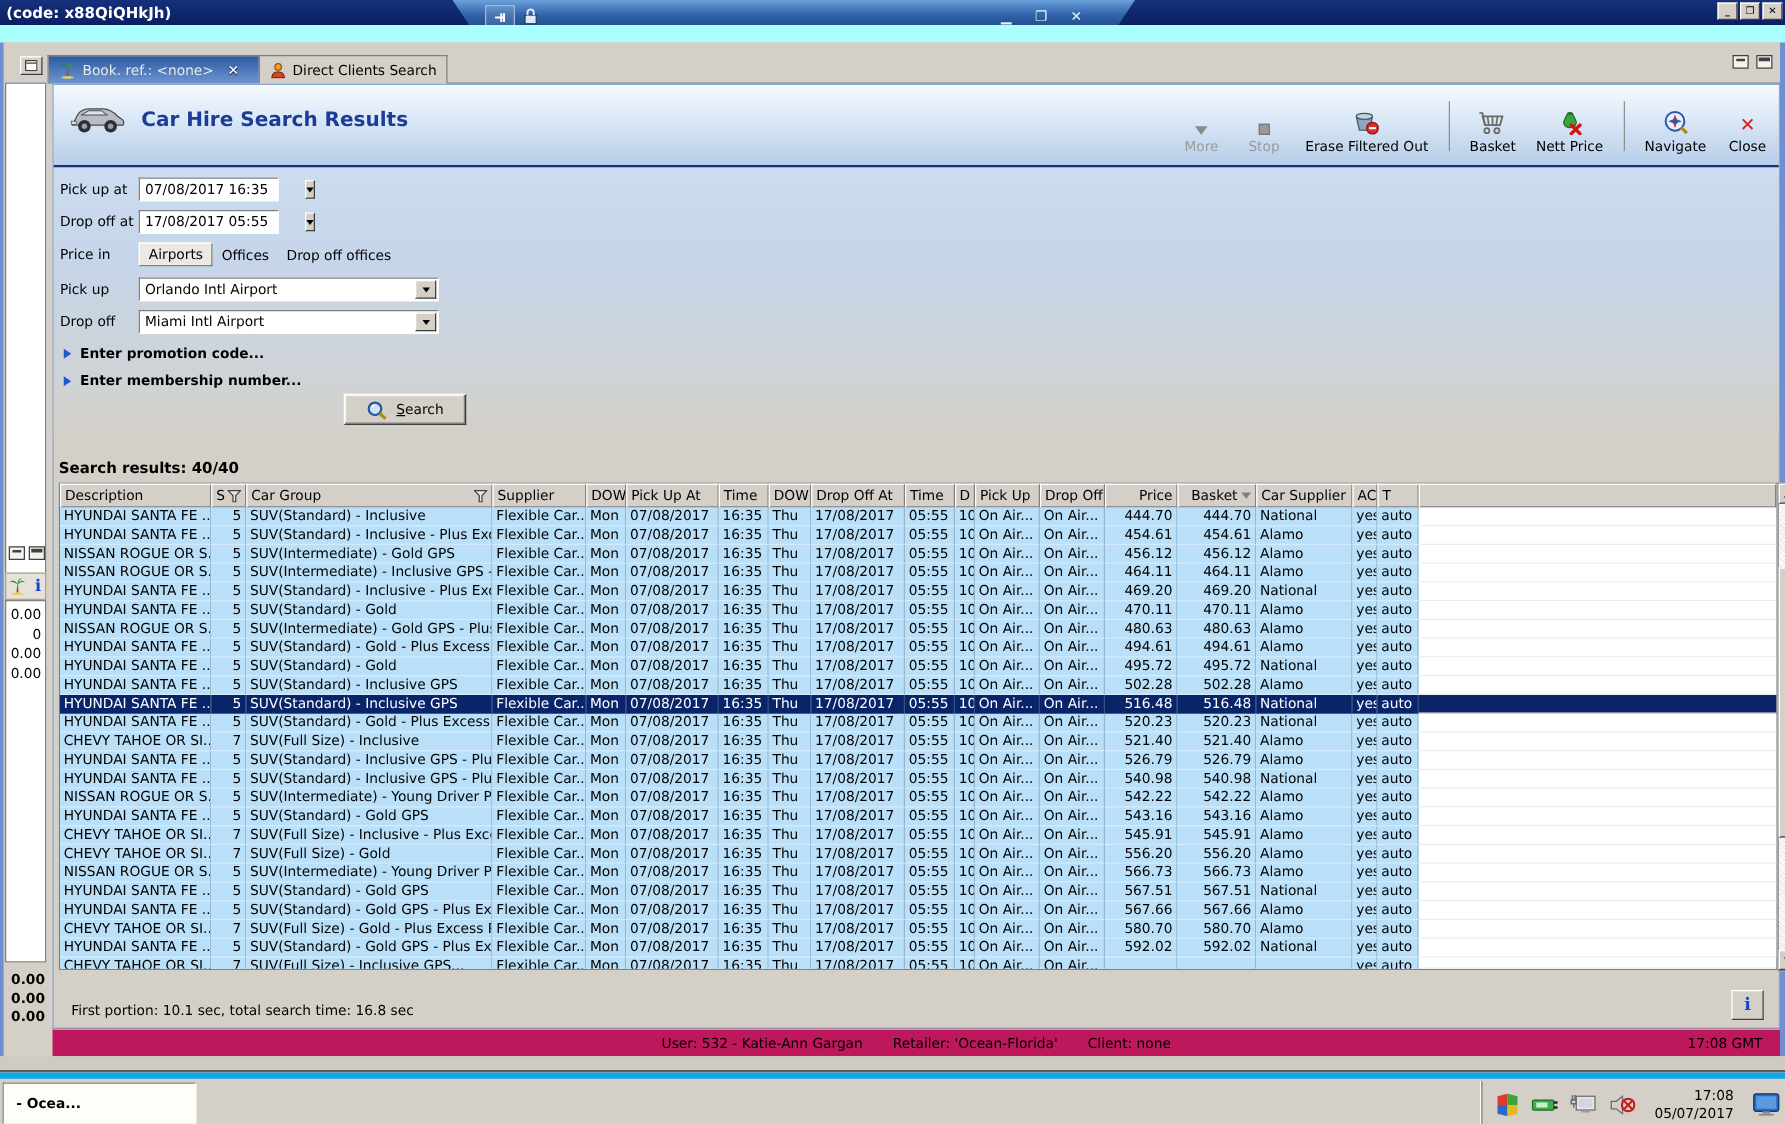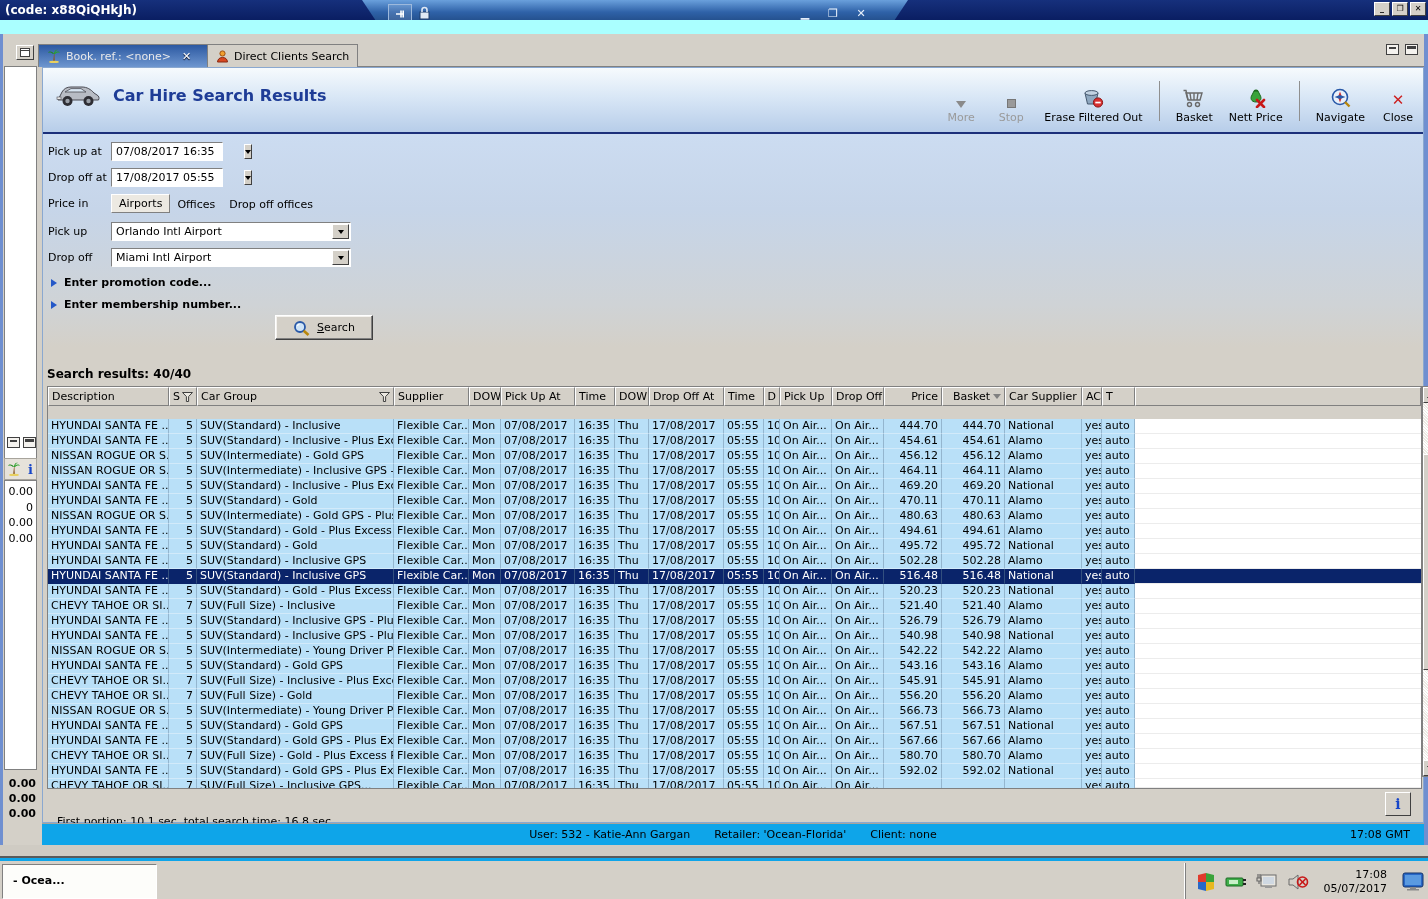--- a/index.html
+++ b/index.html
@@ -93,21 +93,21 @@
   .exp-arrow { width:0; height:0; border-top:4px solid transparent; border-bottom:4px solid transparent; border-left:6px solid #2458c8; }
   .search-btn { position:absolute; left:232px; top:181px; width:98px; height:25px; background:#d4d0c8;
     border:1px solid; border-color:#fff #404040 #404040 #fff; box-shadow:inset -1px -1px 0 #808080, inset 1px 1px 0 #f4f2ee;
     display:flex; align-items:center; justify-content:center; gap:7px; }
   .search-btn .bl::first-letter { text-decoration:underline; }
 
   
   .results { position:relative; height:475px; padding-left:4px; }
   .res-label { font-weight:bold; font-size:12px; margin:20px 0 5px 0; }
   .tablewrap { position:relative; width:1375px; border:1px solid #808080; background:#fff; }
-  .thead { display:flex; height:32px; background:#d4d0c8; }
+  .thead { display:flex; height:19px; background:#d4d0c8; }
   .hcell { display:flex; align-items:center; background:#d4d0c8; border:1px solid; border-color:#fff #808080 #808080 #fff;
     padding:0 3px; overflow:hidden; white-space:nowrap; height:19px; }
   .hcell.hr { justify-content:flex-end; }
   .hcell .sp { margin-right:auto; }
   .hcell.hr .sp { margin-right:0; }
   .rowsbox { position:relative; }
   .trow { display:flex; height:15px; }
   .tcell { background:var(--row-blue,#b9e0f8); border-right:1px solid #94b6cf; border-bottom:1px solid #d2eafa;
     padding:0 3px; line-height:14px; overflow:hidden; white-space:nowrap; height:15px; }
   .tcell.r { text-align:right; }
@@ -137,27 +137,27 @@
 
   
   .btabs { position:absolute; left:0; right:0; bottom:0; height:18px; display:flex; border-top:1px solid #808080; background:#d4d0c8; }
   .btab { padding:2px 8px 0 8px; border-right:1px solid #808080; white-space:nowrap; height:18px; }
   .bt-green { background:var(--tab-light-green,#ccffcc); }
   .bt-lav { background:var(--tab-lavender,#ccccff); }
   .bt-active { background:var(--tab-active-green,#0ea10e); color:#fff; font-weight:bold; }
   .bt-white { background:#fbfaf7; }
 
   
-  .status-strip { position:absolute; left:42px; right:4px; top:789px; height:22px; background:#0ea5e9; border-top:1px solid #a8a49c;
+  .status-strip { position:absolute; left:42px; right:4px; top:789px; height:22px; background:#be185d; border-top:1px solid #a8a49c;
     display:flex; align-items:center; justify-content:center; gap:24px;text-align:center; }
   .status-strip .gmt { position:absolute; right:14px; }
 
   
   .sliver { position:absolute; left:0; top:845px; width:1428px; height:13px; background:#cfcbc3; border-bottom:2px solid #5a5a5a; }
-  .taskbar { position:absolute; left:0; top:858px; width:1428px; height:41px; background:#d4d0c8; border-top:3px solid #0ea5e9; }
+  .taskbar { position:absolute; left:0; top:858px; width:1428px; height:41px; background:#d4d0c8; border-top:5px solid #0ea5e9; }
   .taskbtn { position:absolute; left:2px; top:3px; width:155px; height:35px; background:#fdfdfa;
     border:1px solid; border-color:#808080 #fff #fff #808080; font-weight:bold; padding:9px 0 0 10px; }
   .tray { position:absolute; right:0; top:2px; height:37px; display:flex; align-items:center; gap:9px; padding-right:4px;
     border-left:1px solid #808080; box-shadow:-1px 0 0 #fff; padding-left:10px; }
   .clock { text-align:right; line-height:14px; padding:0 6px; }
 
   svg { display:block; }
 </style>
 </head>
 <body>

